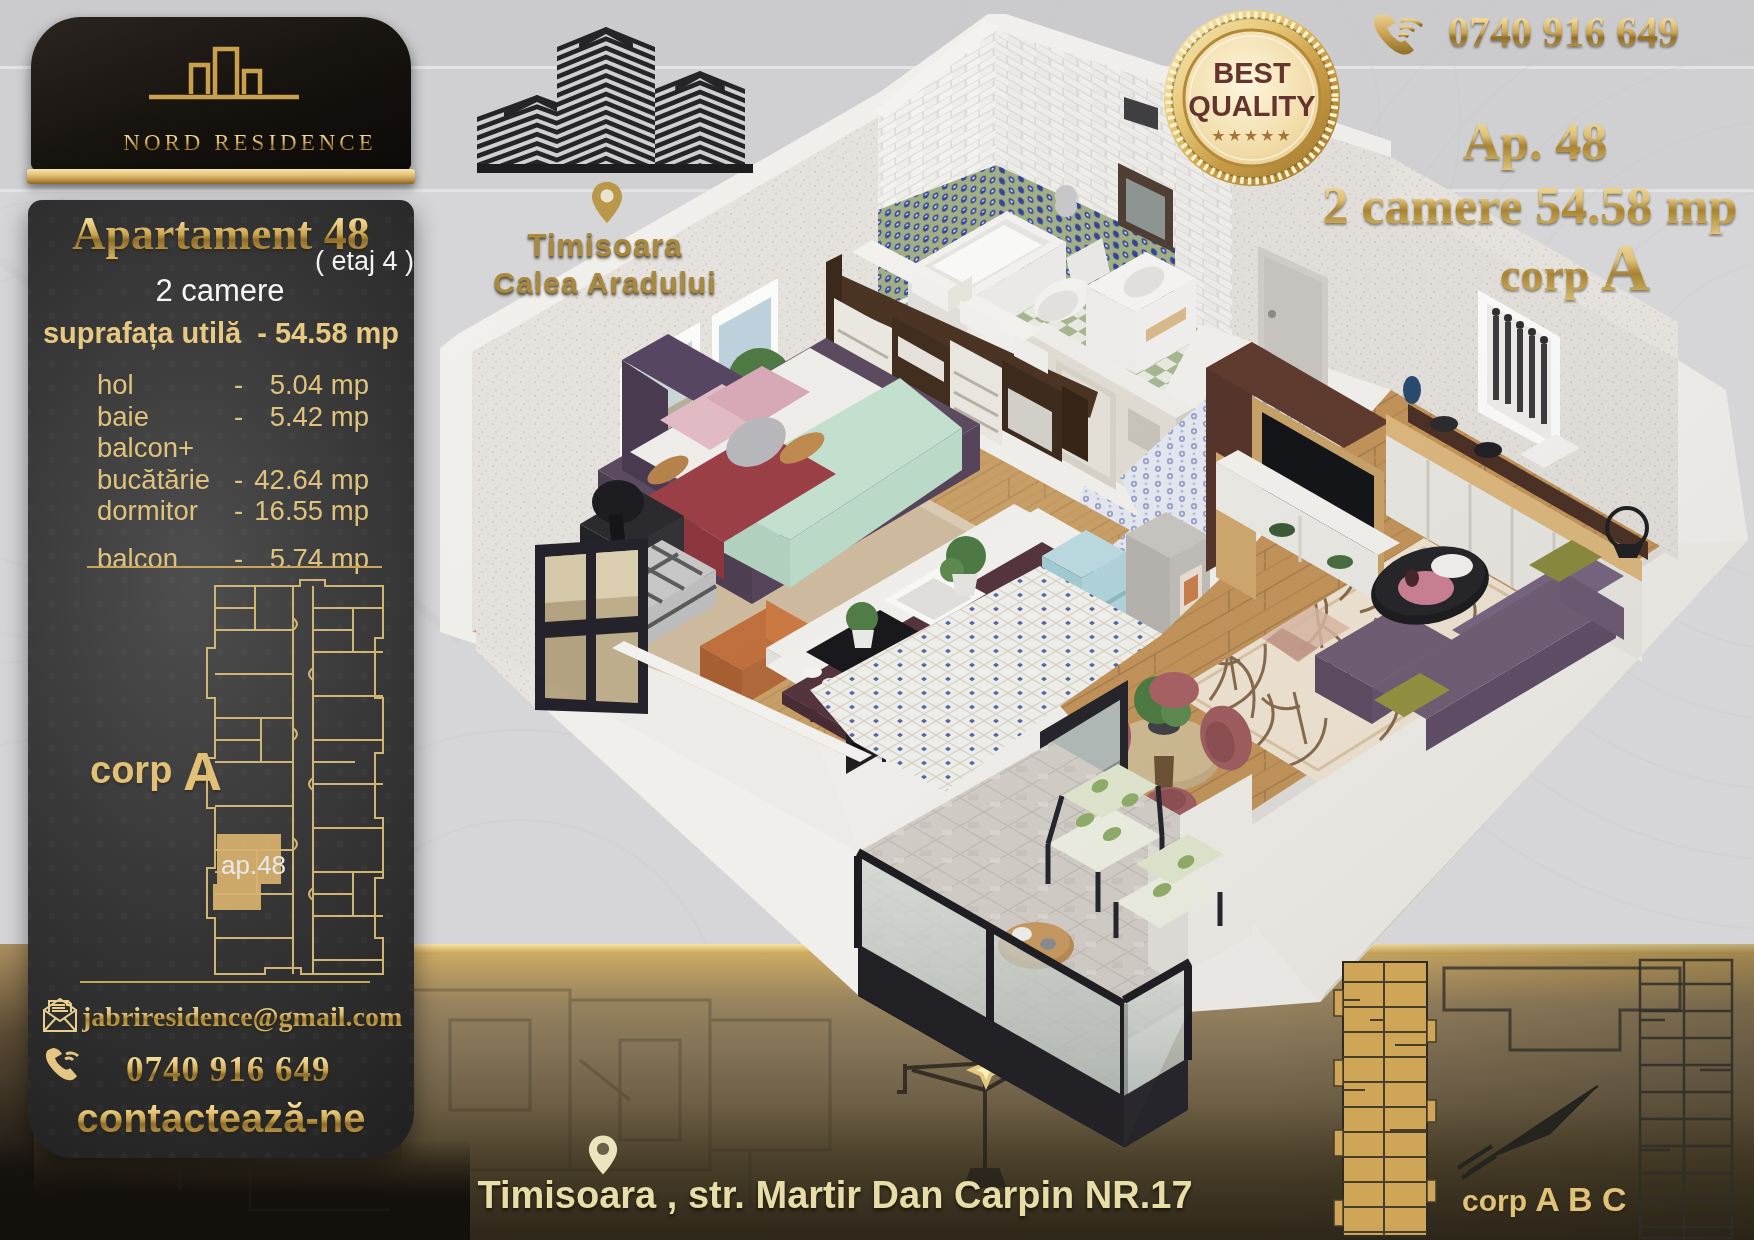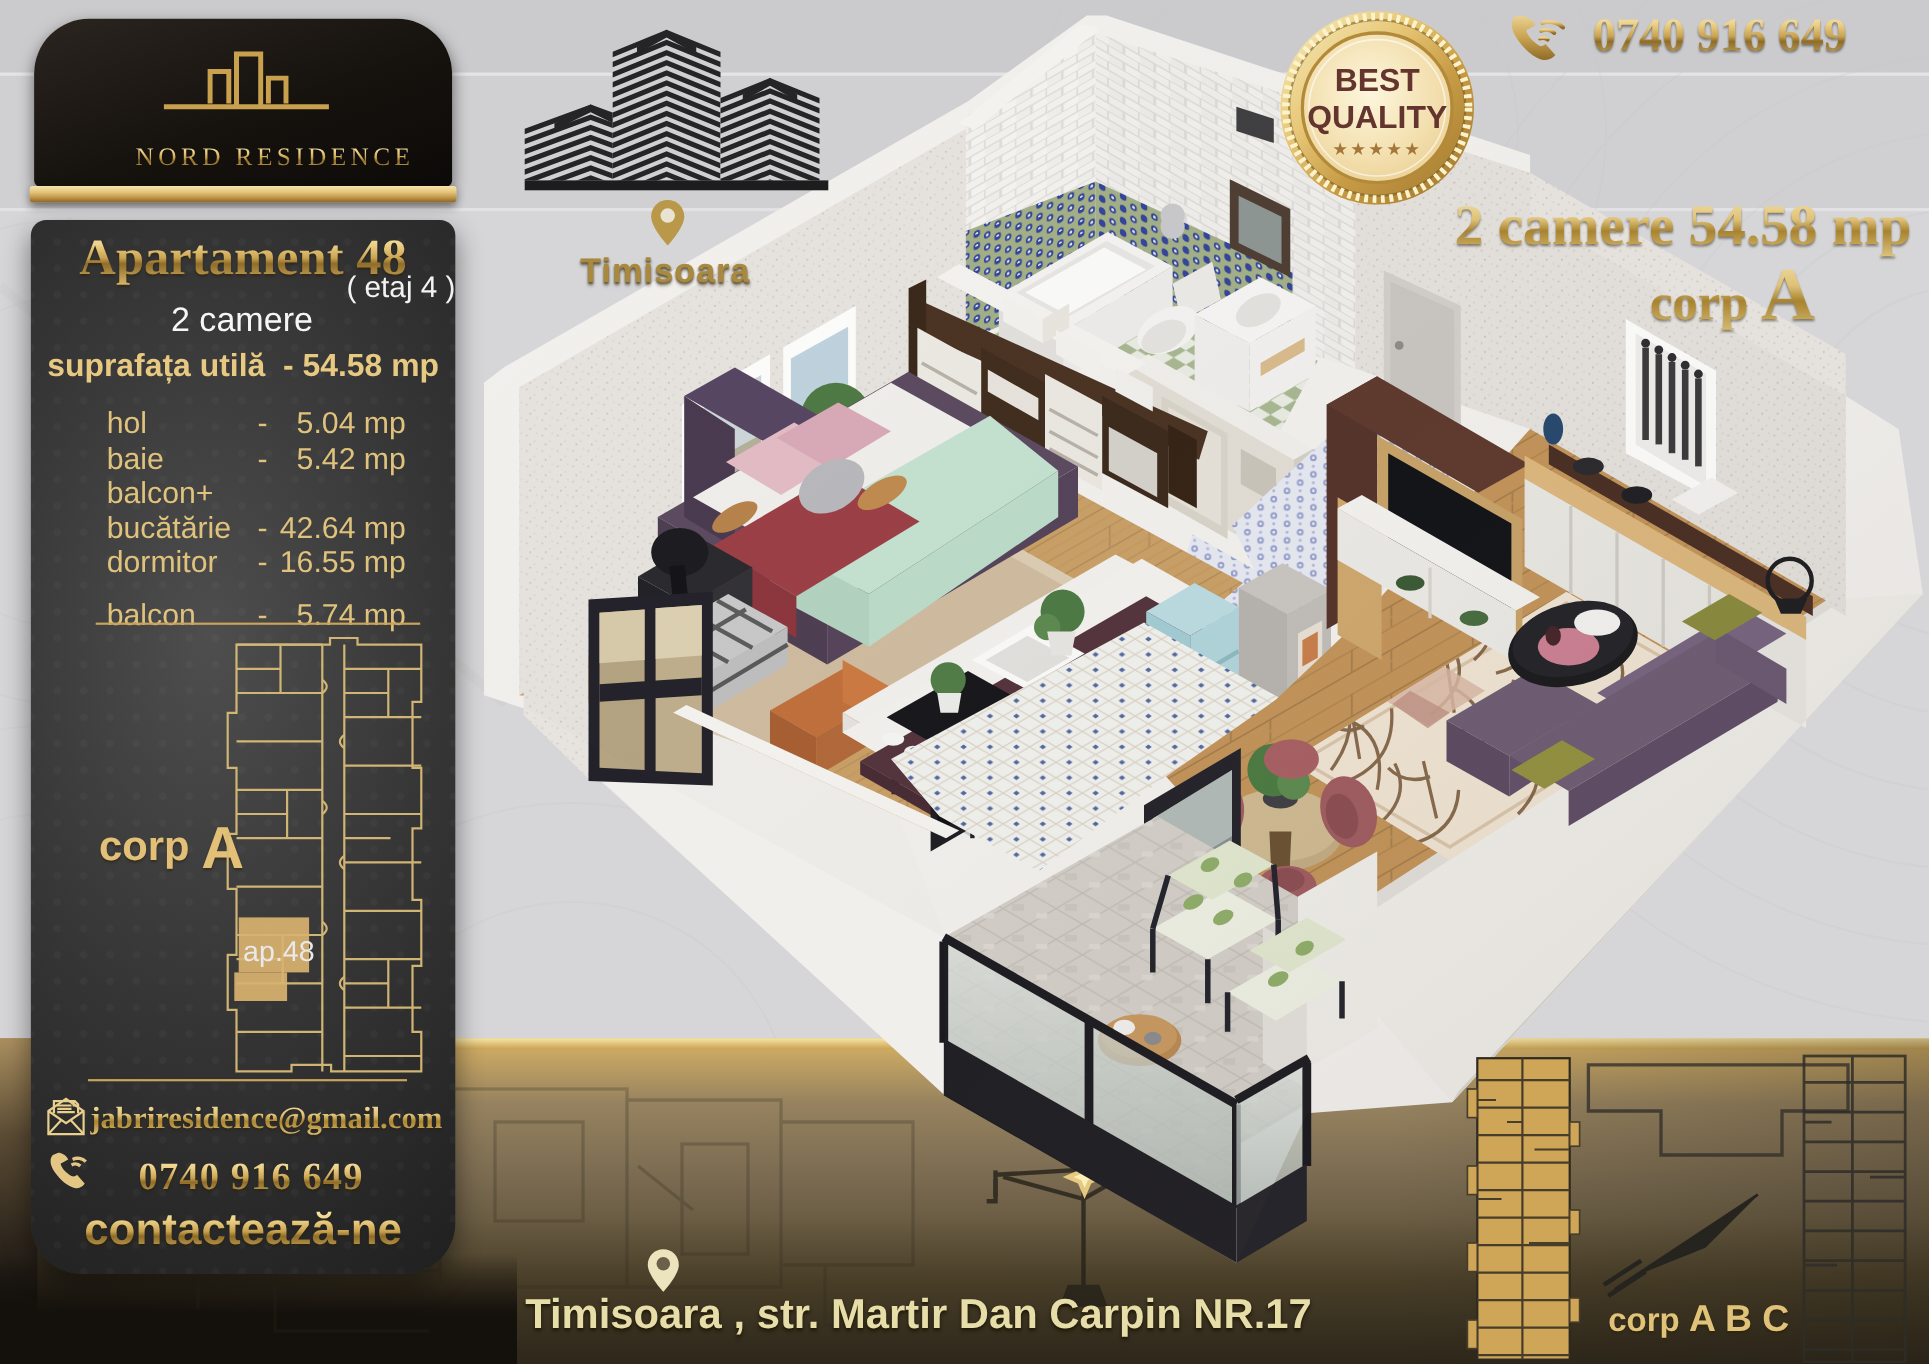--- a/index.html
+++ b/index.html
@@ -695,20 +695,21 @@
   <polygon points="195,175.2 240,157.2 285,175.2 285,180.2 240,162.2 195,180.2" fill="#252527"></polygon>
   <polygon points="215.25,70.9 240,56 264.75,70.9 264.75,76.9 240,63 215.25,76.9" fill="#252527"></polygon>
   </g>
   <rect x="17" y="149" width="276" height="9" fill="#1d1d1d"></rect>
   </svg>
   <svg class="abs" style="left:591px;top:180px;" width="32" height="45" viewBox="0 0 34 46">
     <path d="M17 1 C8 1 1 8 1 17 C1 28 17 45 17 45 C17 45 33 28 33 17 C33 8 26 1 17 1 Z" fill="#b9984a"></path>
     <circle cx="17" cy="16" r="7" fill="#e9e3d2"></circle>
   </svg>
   <div class="abs ds" style="left:420px;top:228px;width:370px;text-align:center;font-size:31px;font-weight:bold;color:#a8893d;letter-spacing:1px;text-shadow:0 2px 2px rgba(70,50,10,0.5);">Timisoara</div>
+  <div class="abs ds" style="left:420px;top:266px;width:370px;text-align:center;font-size:30px;font-weight:bold;color:#a8893d;letter-spacing:1px;text-shadow:0 2px 2px rgba(70,50,10,0.5);">Calea Aradului</div>
   <svg class="abs" style="left:1368px;top:10px;" width="58" height="54" viewBox="0 0 58 54">
     <defs>
         <linearGradient id="pgold" x1="0" y1="0" x2="0" y2="1">
       <stop offset="0" stop-color="#e9d191"></stop>
           <stop offset="0.5" stop-color="#c9a250"></stop>
           <stop offset="1" stop-color="#8f6c28"></stop>
     </linearGradient>
       </defs>
     <path d="M9 5 C5 9 5 16 11 25 C17 34 26 42 33 44 C39 45.5 43 43.5 46 40 L37 30 C34.5 32.5 32 32.5 28.5 29.5 C24 26 20.5 22 19.5 17.5 L28 13 C26 8 20 4.5 15 4.5 Z" fill="url(#pgold)"></path>
     <g fill="none" stroke="url(#pgold)" stroke-width="3.6" stroke-linecap="round">
@@ -734,20 +735,21 @@
     </defs>
     <circle cx="89" cy="89" r="88" fill="url(#bgold)"></circle>
     <circle cx="89" cy="89" r="80" fill="none" stroke="#7a5a22" stroke-width="2" opacity="0.6"></circle>
     <circle cx="89" cy="89" r="83" fill="none" stroke="#fdf3cb" stroke-width="7" stroke-dasharray="3.5,4.2"></circle>
     <circle cx="89" cy="89" r="68" fill="url(#bcream)" stroke="#b28a3a" stroke-width="3"></circle>
     <circle cx="89" cy="89" r="62" fill="none" stroke="#fff" stroke-width="1.5" opacity="0.6"></circle>
     <text x="89" y="74" text-anchor="middle" font-family="Liberation Sans,sans-serif" font-weight="bold" font-size="29" fill="#63352e">BEST</text>
     <text x="89" y="107" text-anchor="middle" font-family="Liberation Sans,sans-serif" font-weight="bold" font-size="29" fill="#63352e">QUALITY</text>
     <text x="89" y="132" text-anchor="middle" font-size="16" fill="#a4763a" letter-spacing="2">★★★★★</text>
   </svg>
+  <div class="abs serif gold2 ds" style="left:1395px;top:112px;width:280px;text-align:center;font-size:52px;font-weight:bold;">Ap. 48</div>
   <div class="abs serif gold2 ds" style="left:1310px;top:176px;width:440px;text-align:center;font-size:52px;font-weight:bold;">2 camere 54.58 mp</div>
   <div class="abs serif gold2 ds" style="left:1500px;top:228px;font-size:46px;font-weight:bold;">corp <span style="font-size:68px;">A</span></div>
   <svg class="abs" style="left:588px;top:1134px;" width="30" height="42" viewBox="0 0 34 46">
     <path d="M17 1 C8 1 1 8 1 17 C1 28 17 45 17 45 C17 45 33 28 33 17 C33 8 26 1 17 1 Z" fill="#ece4bc"></path>
     <circle cx="17" cy="16" r="7" fill="#6b604a"></circle>
   </svg>
   <div class="abs ds" style="left:360px;top:1174px;width:950px;text-align:center;font-size:38px;font-weight:bold;color:#e7dda8;text-shadow:0 2px 3px rgba(20,15,5,0.6);">Timisoara , str. Martir Dan Carpin NR.17</div>
   <svg class="abs" style="left:1320px;top:950px;" width="434" height="290" viewBox="0 0 434 290">
   <g>
   <rect x="23" y="12" width="84" height="274" fill="#cfa558" stroke="#2e2a20" stroke-width="2"></rect>

